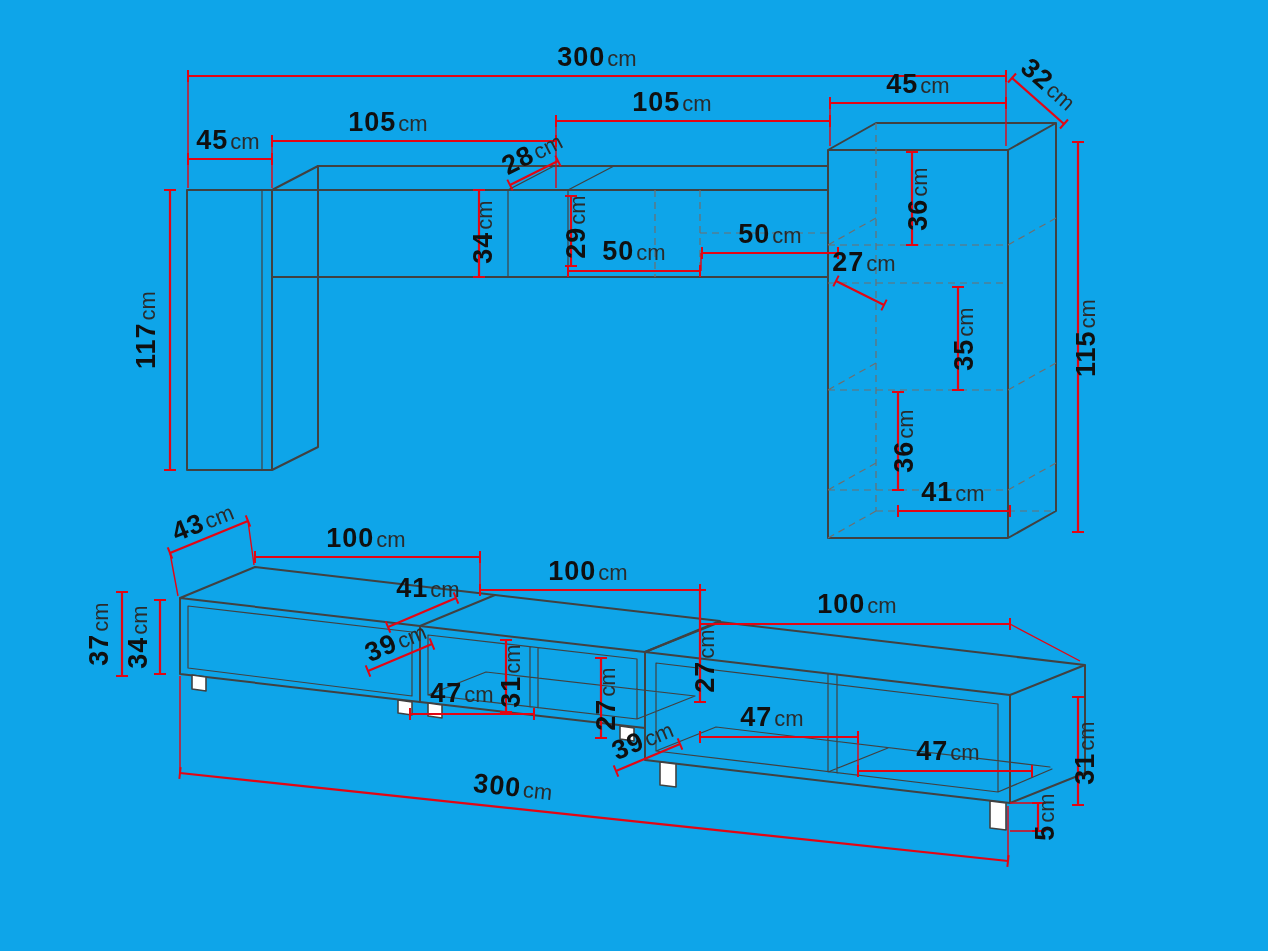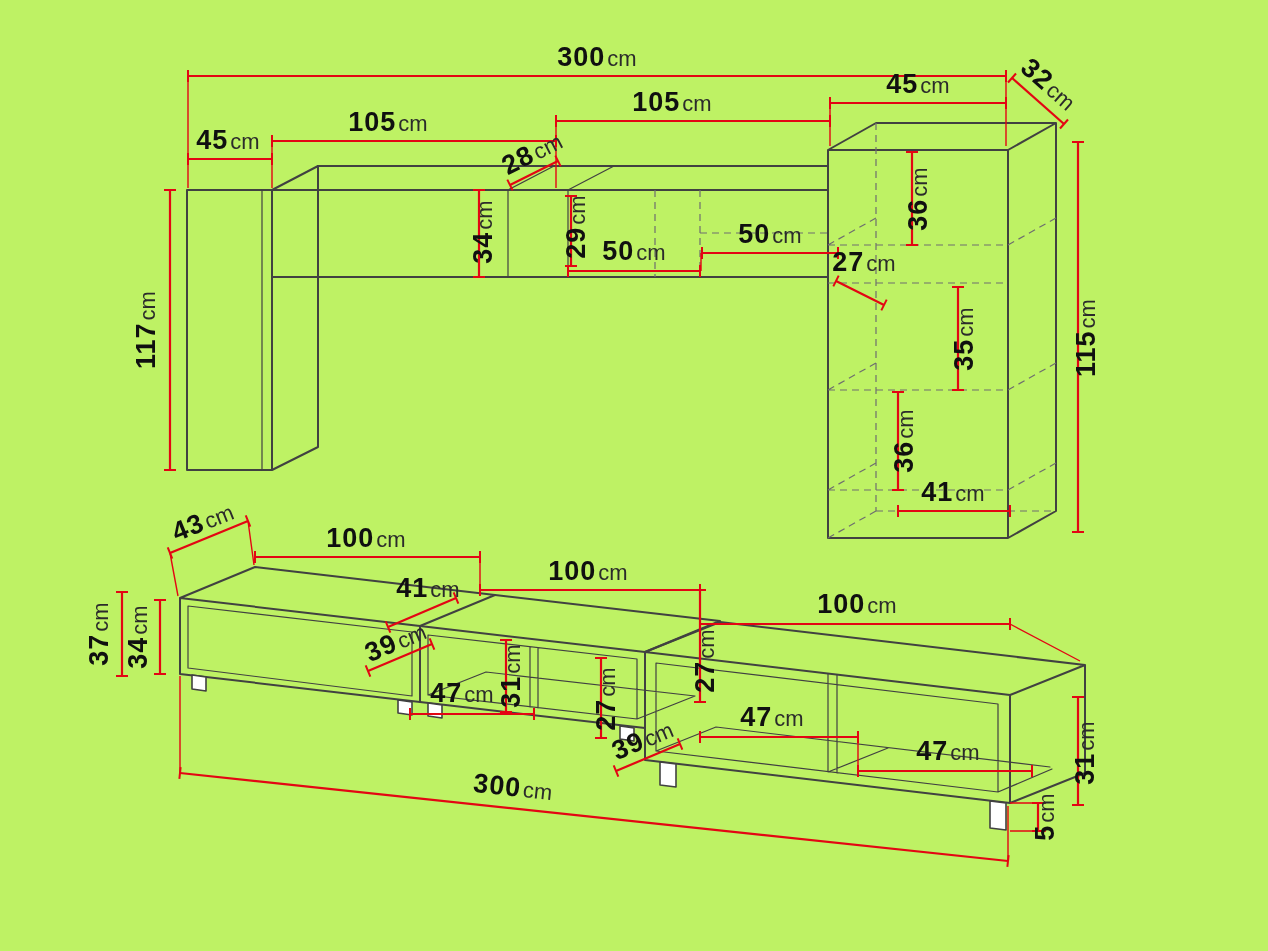--- a/index.html
+++ b/index.html
@@ -1,16 +1,16 @@
 <!DOCTYPE html>
 <html style="--dim: #e30613; --ink: #414141; --txt: #101010;"><head>
 <meta charset="utf-8">
 <style>
   html,body{margin:0;padding:0;background:#ffffff;}
-  .stage{width:1268px;height:951px;position:relative;background:#bef264;overflow:hidden;}
+  .stage{width:1268px;height:951px;position:relative;background:#0ea5e9;overflow:hidden;}
   svg{display:block;}
   .ink{stroke:var(--ink,#414141);fill:none;stroke-width:2;stroke-linejoin:round;stroke-linecap:round;}
   .ink.thin{stroke-width:1.2;}
   .dash{stroke:#6e6e6e;stroke-width:1.2;fill:none;stroke-dasharray:7 5;stroke-linecap:butt;}
   .dim{stroke:var(--dim,#e30613);stroke-width:2.2;fill:none;stroke-linecap:butt;}
   .dimthin{stroke:var(--dim,#e30613);stroke-width:1.4;fill:none;}
   .foot{fill:#ffffff;stroke:var(--ink,#414141);stroke-width:1.6;stroke-linejoin:round;}
   text.lbl{font-family:"Liberation Sans",sans-serif;}
   .num{font-weight:700;font-size:27px;fill:var(--txt,#101010);letter-spacing:1px;}
   .unit{font-weight:400;font-size:22px;fill:#2b2b2b;}

